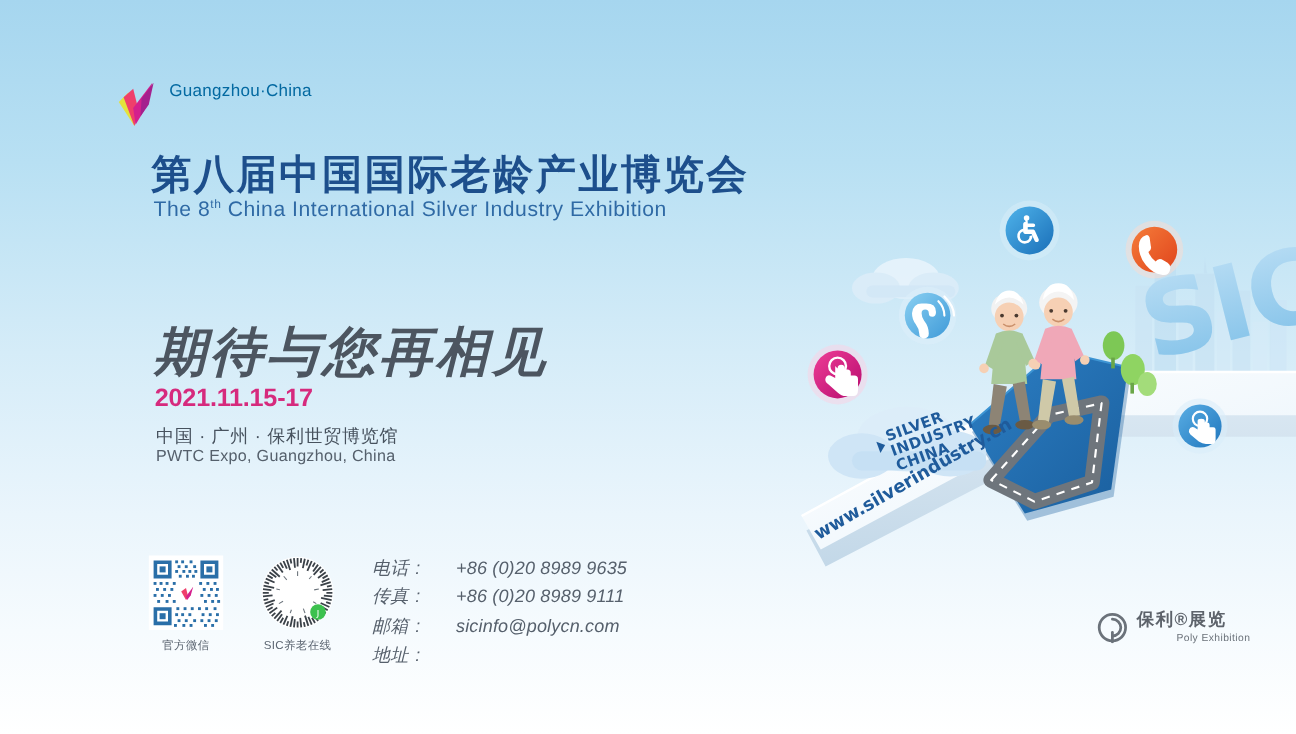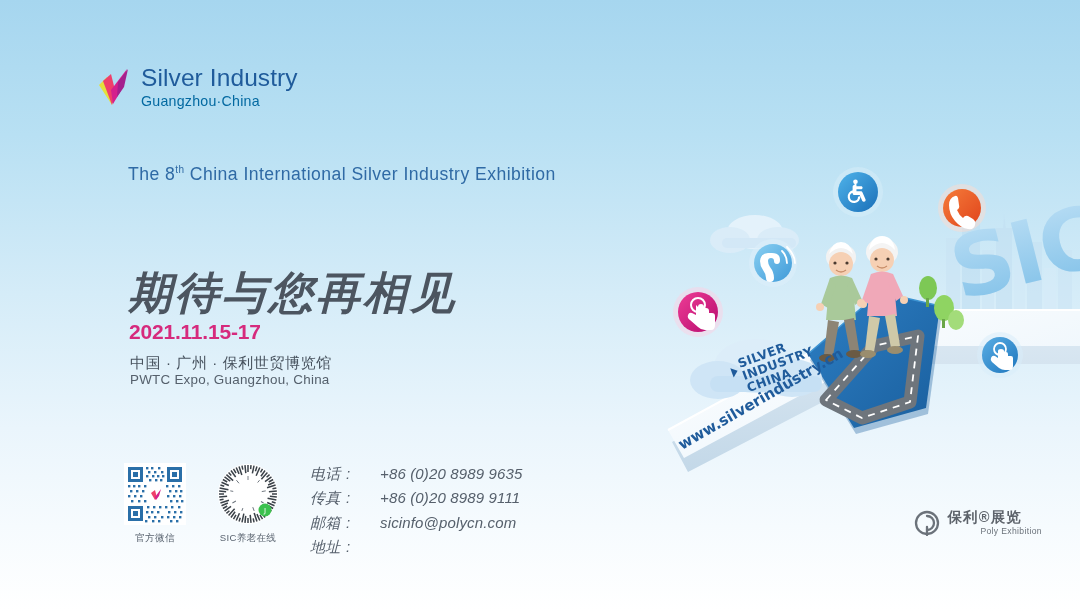--- a/index.html
+++ b/index.html
@@ -85,25 +85,25 @@
   <div class="brand">
     <div class="brand-mark">
       <svg viewBox="0 0 34 38" width="34" height="38">
         <path d="M1 17 L9 9 L14 24 L14 37 Z" fill="#e3e23c"></path>
         <path d="M5 13 L13 6 L18 26 L14 37 Z" fill="#ef3f6b"></path>
         <path d="M13 22 L29 1 L24 21 L15 36 Z" fill="#d4208d"></path>
         <path d="M20 14 L30 1 L26 19 L19 29 Z" fill="#a4208e"></path>
       </svg>
     </div>
     <div class="brand-words">
-      <div class="brand-name">Silver Industry</div>
       <div class="brand-sub">Guangzhou·China</div>
     </div>
   </div>
 
+  <div class="title-cn">第八届中国国际老龄产业博览会</div>
   <div class="title-en">
     <span>The 8</span><sup>th</sup><span> China International Silver Industry Exhibition</span>
   </div>
 
   <div class="headline">期待与您再相见</div>
   <div class="date">2021.11.15-17</div>
   <div class="venue-cn">中国 · 广州 · 保利世贸博览馆</div>
   <div class="venue-en">PWTC Expo, Guangzhou, China</div>
 
   <div class="qr-wrap">

